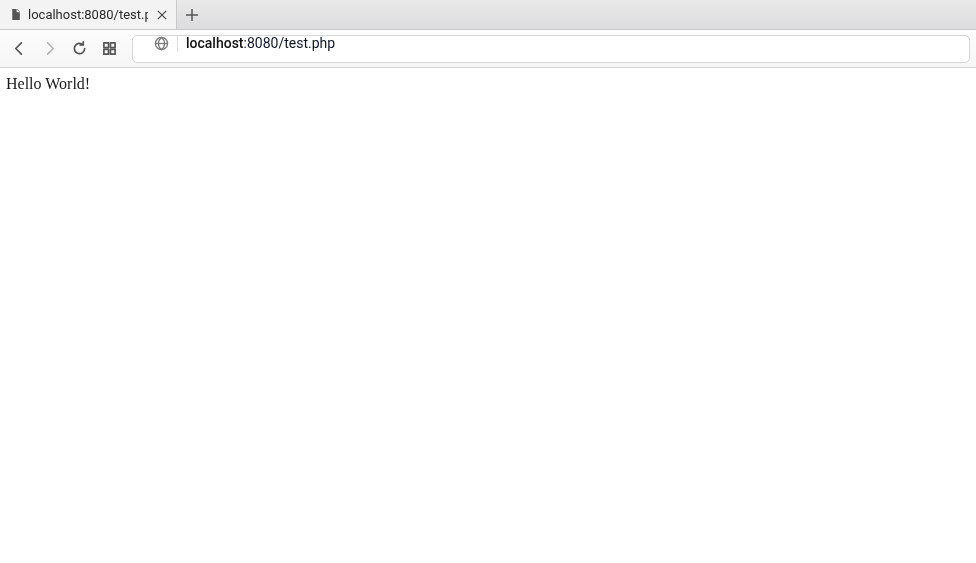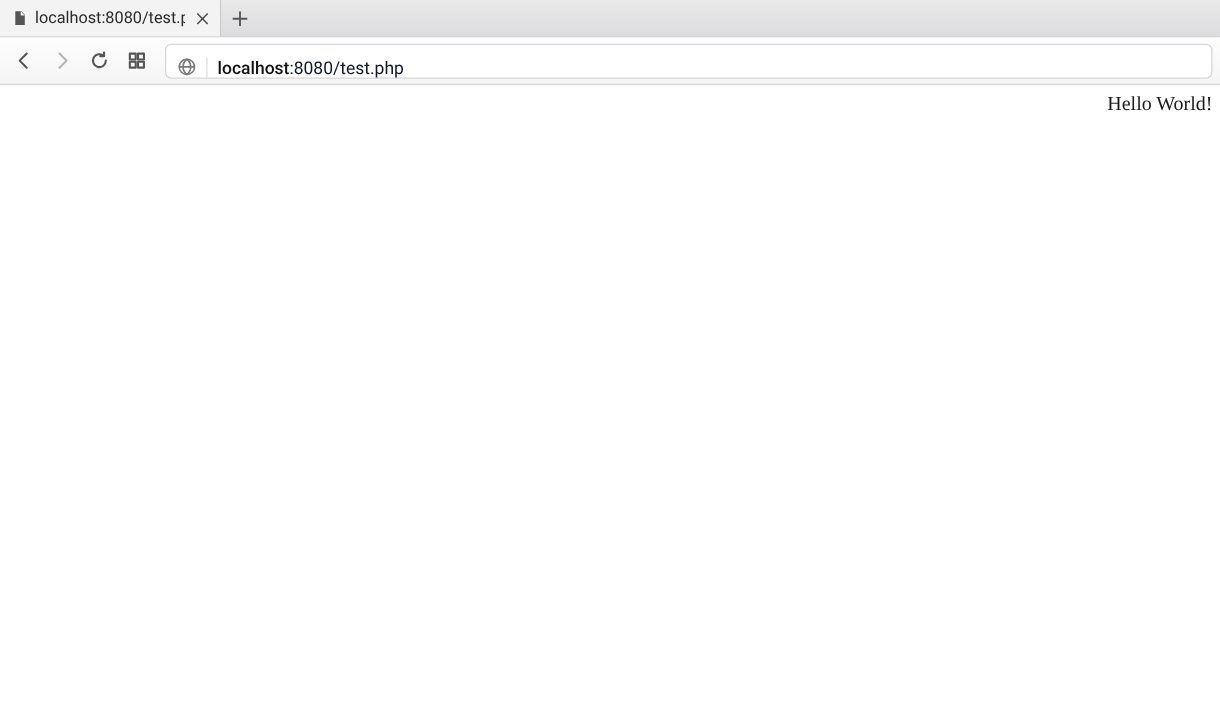--- a/index.html
+++ b/index.html
@@ -120,22 +120,22 @@
       stroke-linejoin: round;
     }
     .address-bar-wrap {
       flex: 1;
       height: 28px;
       margin-left: 6px;
       background: #ffffff;
       border: 1px solid #d6d6d8;
       border-radius: 5px;
       display: flex;
-      align-items: flex-end;
-      padding: 0 8px;
+      align-items: flex-start;
+      padding: 0 20px;
       gap: 8px;
     }
     .site-identity {
       width: 16px;
       height: 16px;
       display: flex;
       align-items: center;
       justify-content: center;
     }
     .site-identity svg {
@@ -163,21 +163,20 @@
       font-weight: 500;
     }
     .url-rest {
       color: #0f172a;
     }
     .content {
       padding: 7px 6px;
       font-family: "Times New Roman", Times, serif;
       font-size: 16px;
       color: #1a1a1a;
-      text-align: right;
     }
   </style>
 </head>
 <body>
 
 <div class="tab-strip">
   <div class="tab">
     <span class="tab-favicon">
       <svg viewBox="0 0 24 24">
           <path d="M6 2h9l5 5v15H6z M14 2v6h6"></path>

